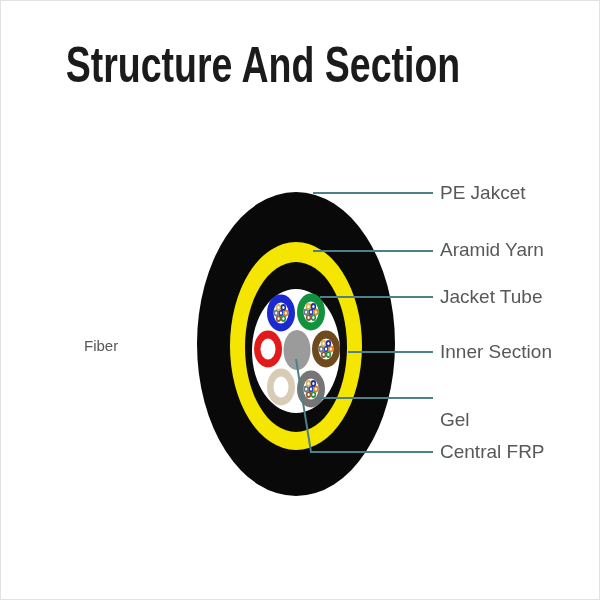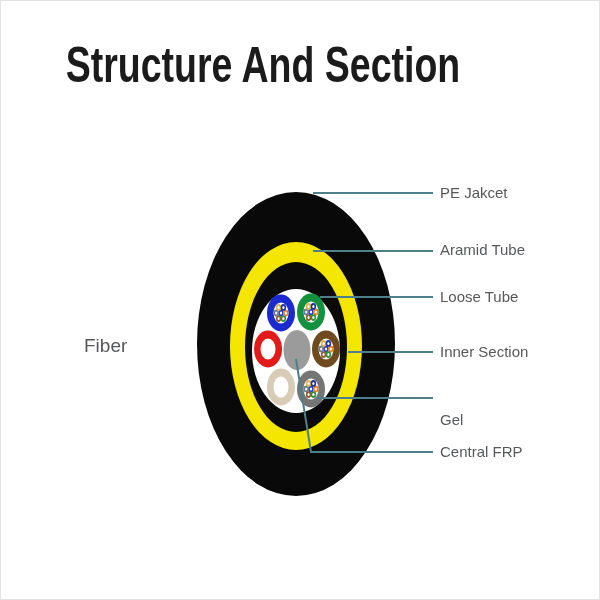--- a/index.html
+++ b/index.html
@@ -14,25 +14,25 @@
     position:absolute;top:36px;left:0;width:480px;text-align:left;
   }
   .title{
     display:inline-block;font-size:50px;font-weight:bold;color:#1b1b1b;
     letter-spacing:0px;transform:scaleX(0.75);transform-origin:50% 50%;
     white-space:nowrap;
   }
   .diagram-svg{position:absolute;left:0;top:0;}
   .callout-label{
     position:absolute;left:440px;height:24px;line-height:24px;
-    font-size:15px;color:#57585a;white-space:nowrap;
+    font-size:19px;color:#57585a;white-space:nowrap;
   }
   .side-label{
     position:absolute;left:84px;top:334px;height:24px;line-height:24px;
-    font-size:19px;color:#57585a;
+    font-size:15px;color:#57585a;
   }
 </style>
 </head>
 <body>
 
 <div class="frame"></div>
 
 <div class="title-wrap">
   <span class="title">Structure And Section</span>
 </div>
@@ -134,19 +134,19 @@
 
   <line x1="313" y1="193" x2="433" y2="193" stroke-width="2" stroke="#4d8089"></line>
   <line x1="313" y1="251" x2="433" y2="251" stroke-width="2" stroke="#4d8089"></line>
   <line x1="320" y1="297" x2="433" y2="297" stroke-width="2" stroke="#4d8089"></line>
   <line x1="348" y1="352" x2="433" y2="352" stroke-width="2" stroke="#4d8089"></line>
   <line x1="317" y1="398" x2="433" y2="398" stroke-width="2" stroke="#4d8089"></line>
   <polyline points="296,359 311,452 433,452" fill="none" stroke-width="2" stroke="#4d8089"></polyline>
 </svg>
 
 <div class="callout-label" style="top:181px">PE Jakcet</div>
-<div class="callout-label" style="top:238px">Aramid Tube</div>
-<div class="callout-label" style="top:285px">Loose Tube</div>
+<div class="callout-label" style="top:238px">Aramid Yarn</div>
+<div class="callout-label" style="top:285px">Jacket Tube</div>
 <div class="callout-label" style="top:340px">Inner Section</div>
 <div class="callout-label" style="top:408px">Gel</div>
 <div class="callout-label" style="top:440px">Central FRP</div>
 
 <div class="side-label">Fiber</div>
 
 </body></html>

